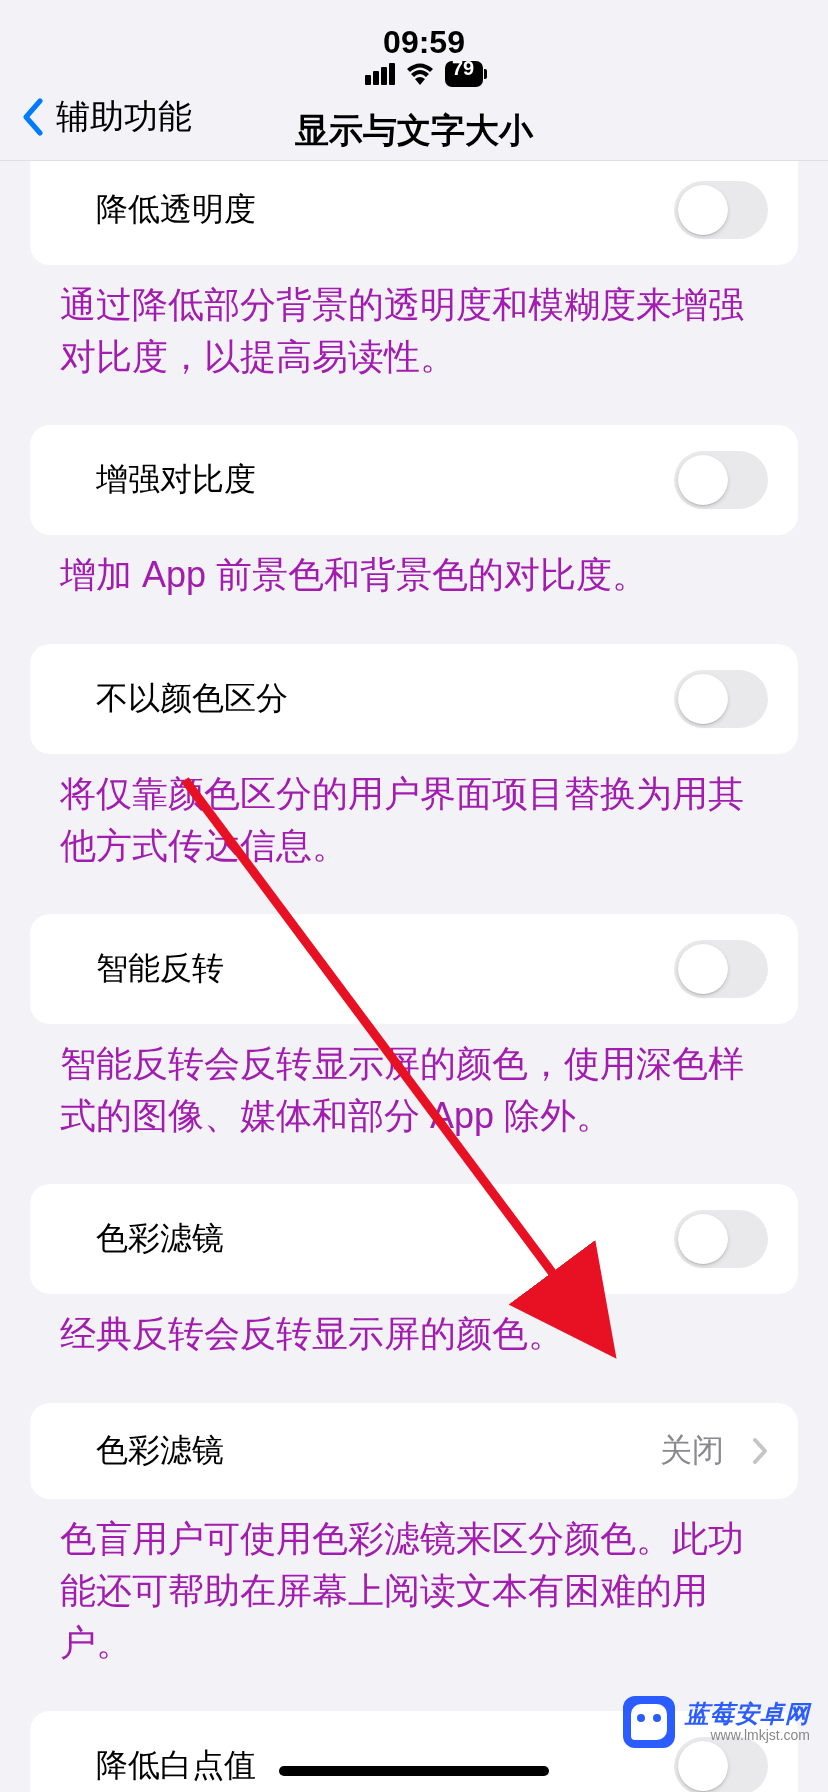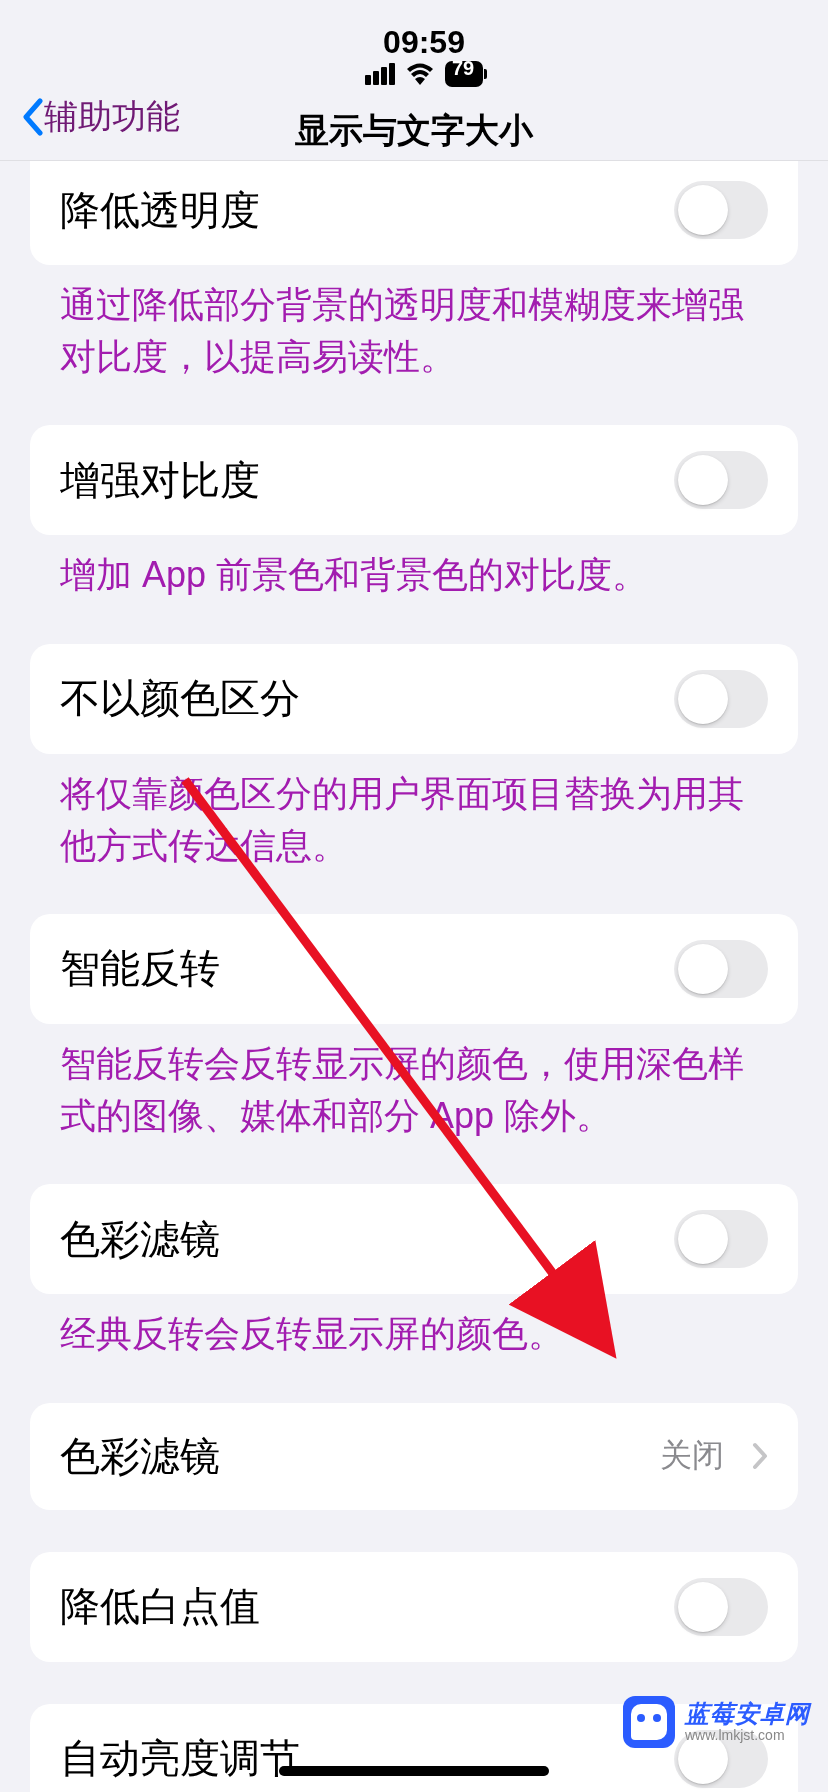--- a/index.html
+++ b/index.html
@@ -85,23 +85,23 @@
     .nav-bar {
       display: flex;
       align-items: center;
       padding: 16px 20px 20px 20px;
       position: relative;
       border-bottom: 1px solid rgba(0,0,0,0.08);
     }
     .back-button {
       display: flex;
       align-items: center;
-      color: #701a75;
+      color: #000000;
       font-size: 34px;
-      gap: 0;
+      gap: 12px;
     }
     .back-chevron {
       width: 24px;
       height: 38px;
     }
     .nav-title {
       position: absolute;
       left: 50%;
       transform: translateX(-50%);
       font-size: 34px;
@@ -123,22 +123,23 @@
       justify-content: space-between;
       margin-top: 42px;
     }
     .cell.top-cut {
       border-top-left-radius: 0;
       border-top-right-radius: 0;
       margin-top: 0;
       padding-top: 20px;
     }
     .cell-label {
-      font-size: 40px;
+      font-size: 32px;
       color: #000;
+      margin-left: 36px;
     }
     .cell-footer {
       font-size: 36px;
       color: #a21caf;
       padding: 14px 30px 0 30px;
       line-height: 1.45;
     }
     
     
     .toggle {
@@ -229,20 +230,21 @@
       background: #2b5cff;
       border-radius: 50%;
       top: 10px;
     }
     .wm-icon-inner::before { left: 6px; }
     .wm-icon-inner::after { right: 6px; }
     .wm-text {
       display: flex;
       flex-direction: column;
       line-height: 1.1;
+      text-align: right;
     }
     .wm-title {
       font-size: 24px;
       font-weight: 700;
       color: #2b5cff;
       font-style: italic;
       letter-spacing: 1px;
     }
     .wm-url {
       font-size: 14px;
@@ -324,20 +326,21 @@
 
   <div class="cell">
     <span class="cell-label">色彩滤镜</span>
     <div class="cell-value">
       <span>关闭</span>
       <svg class="chevron-right" viewBox="0 0 16 28">
         <polyline points="3,3 13,14 3,25" stroke="#c5c5c7" stroke-width="4" fill="none" stroke-linecap="round" stroke-linejoin="round"></polyline>
       </svg>
     </div>
   </div>
+  <div class="cell-footer">色盲用户可使用色彩滤镜来区分颜色。此功能还可帮助在屏幕上阅读文本有困难的用户。</div>
 
   <div class="cell">
     <span class="cell-label">降低白点值</span>
     <div class="toggle">
         <div class="toggle-knob"></div>
       </div>
   </div>
 
   <div class="cell">
     <span class="cell-label">自动亮度调节</span>

